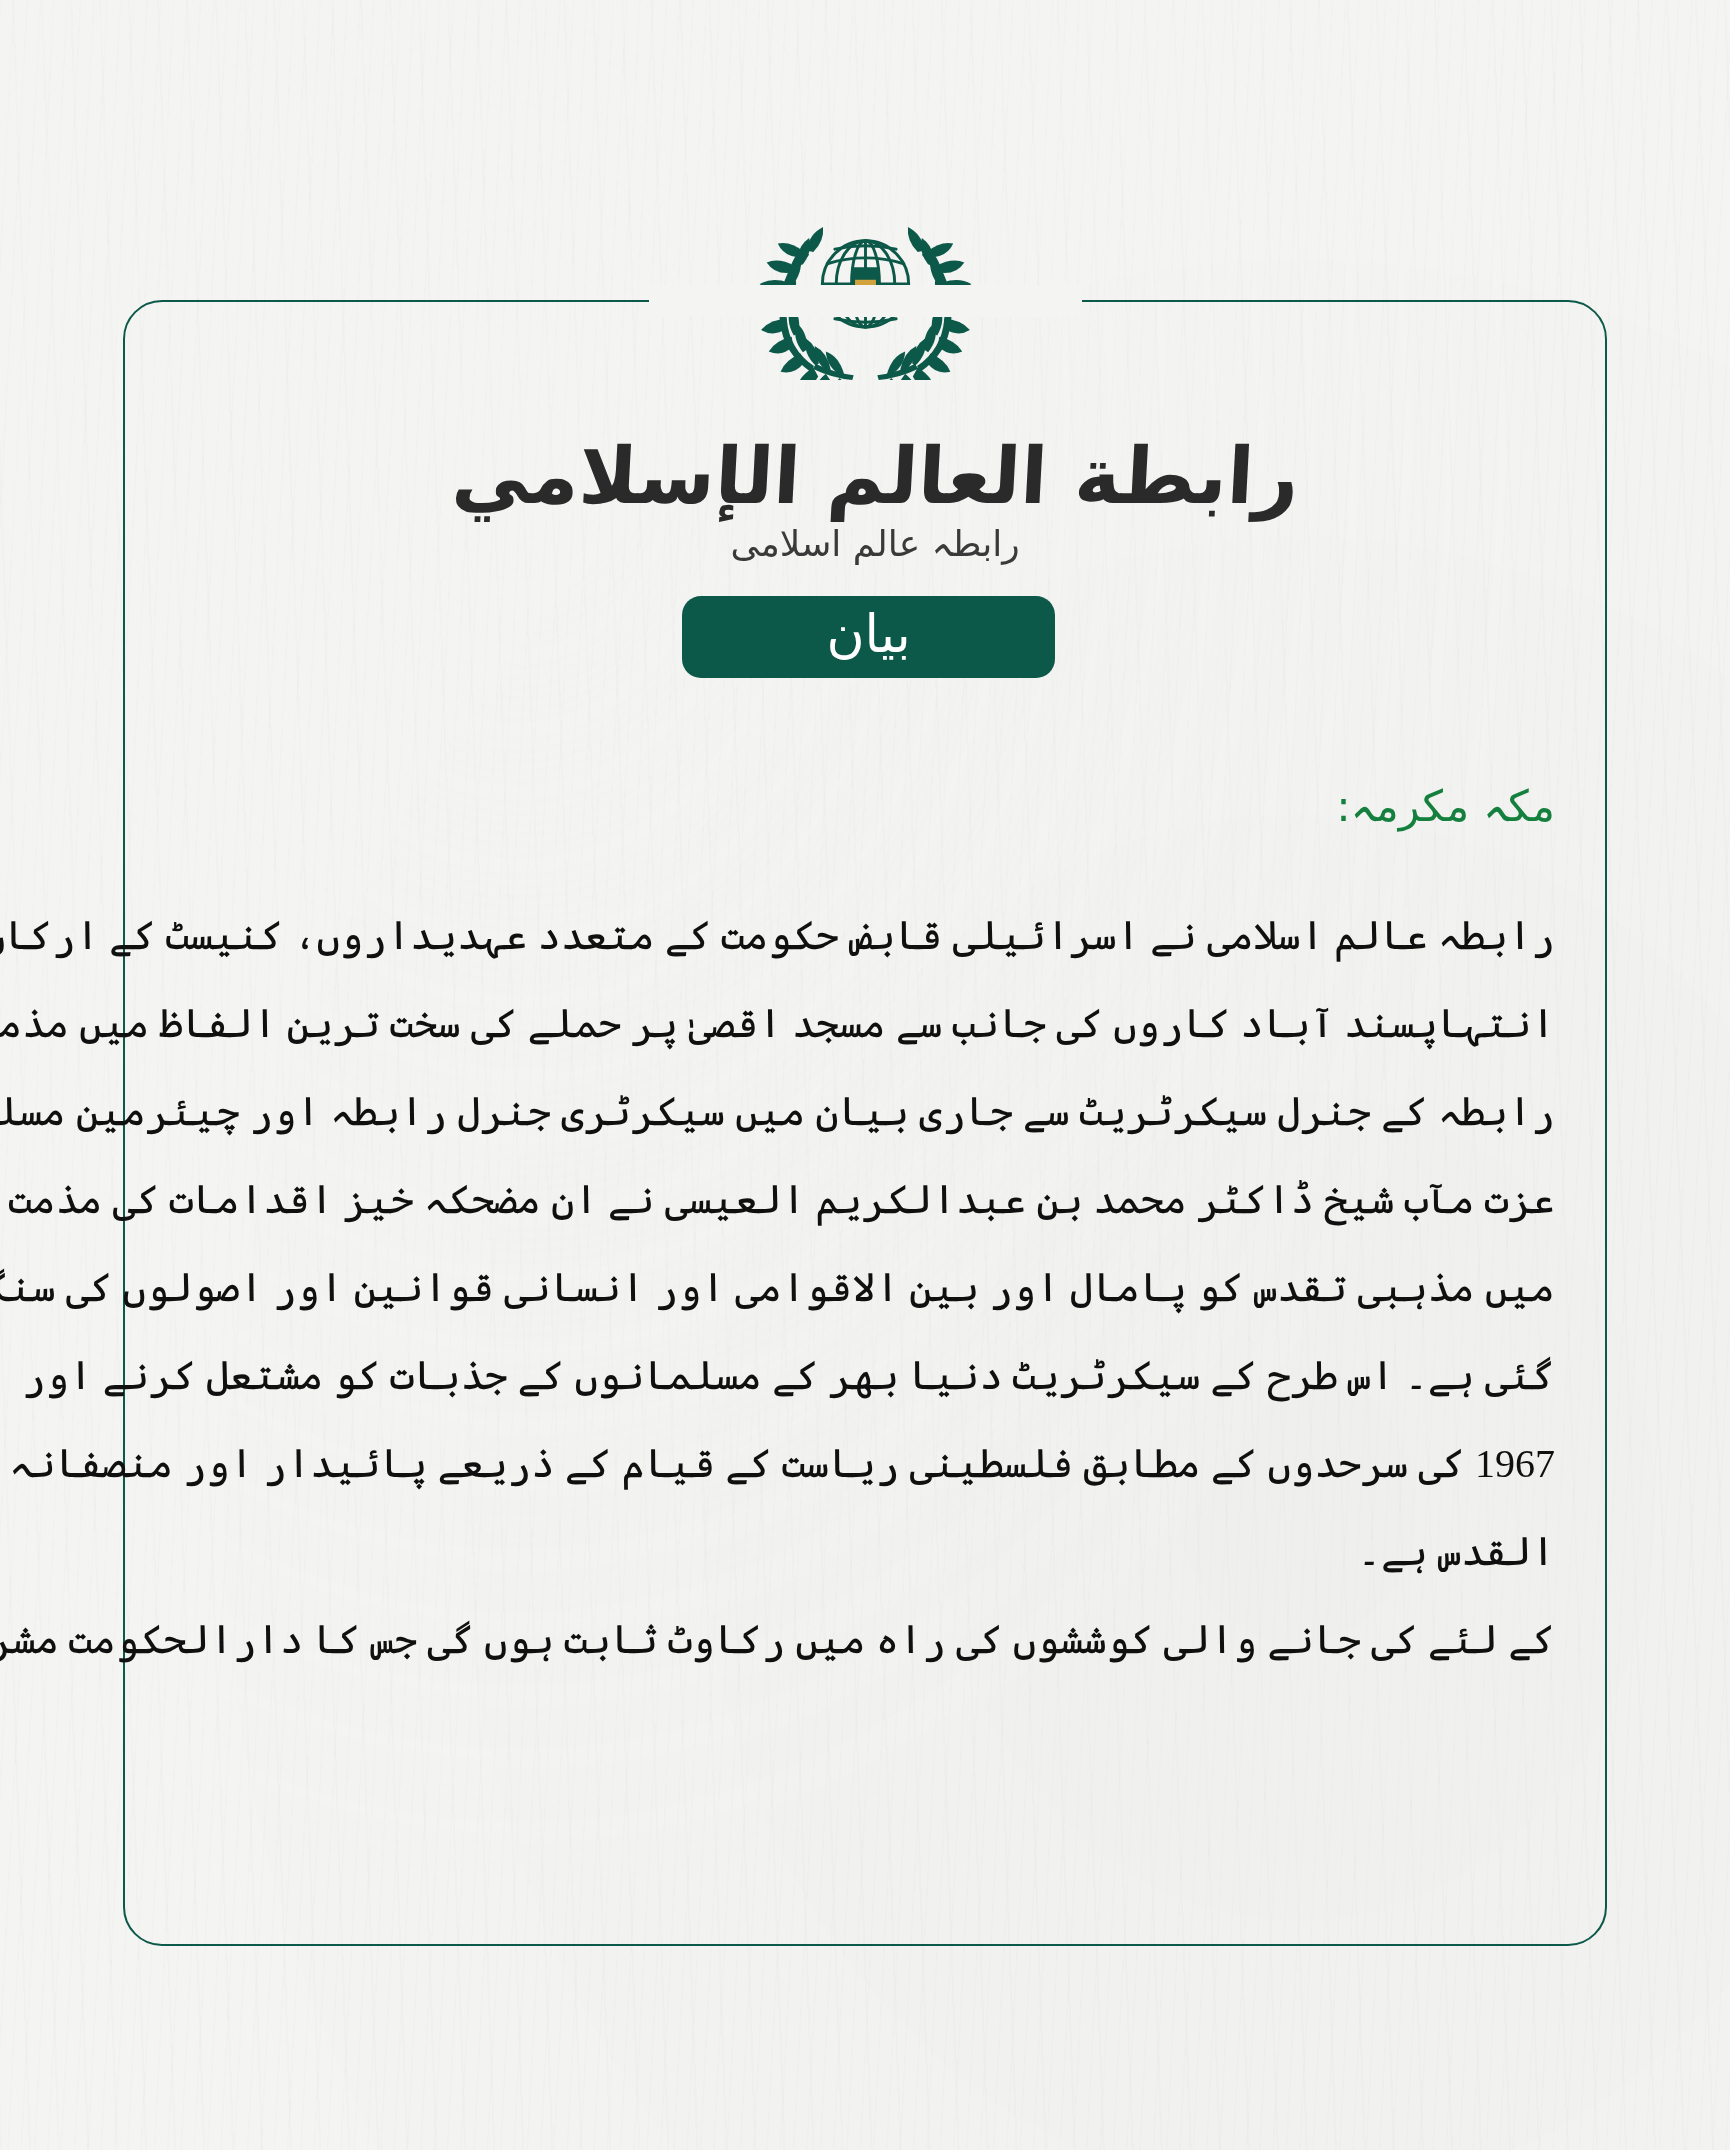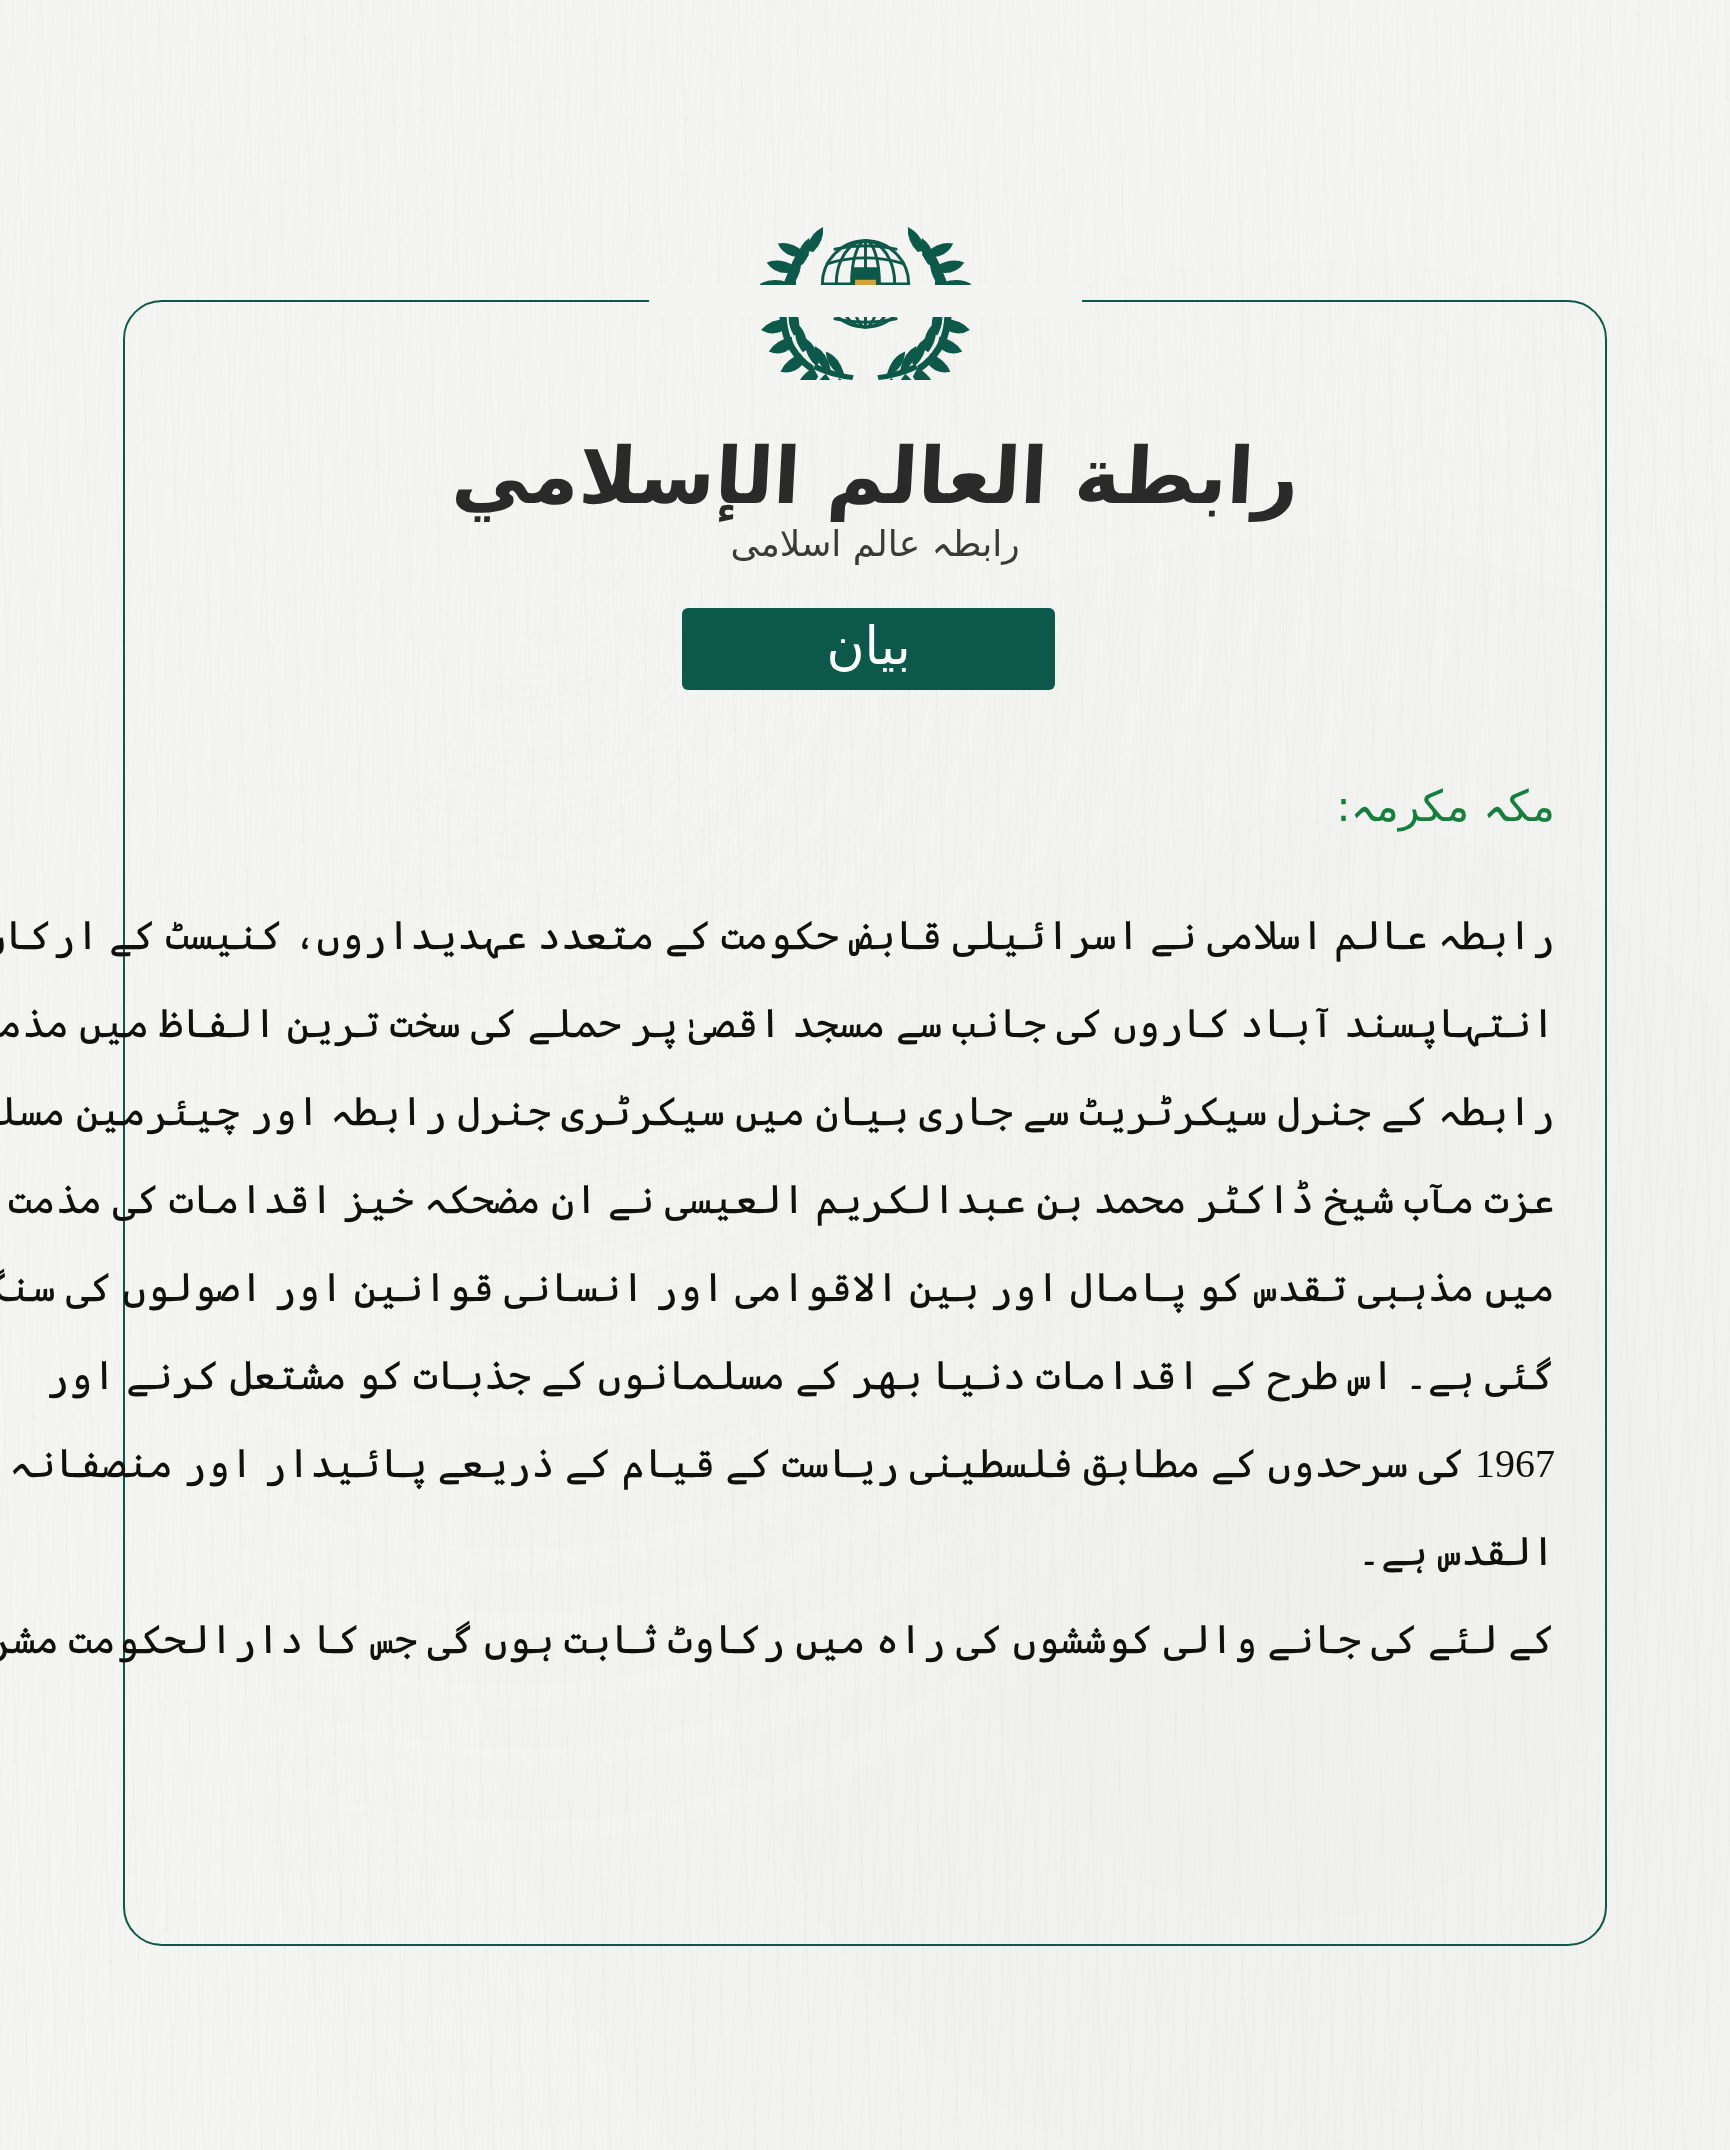--- a/index.html
+++ b/index.html
@@ -106,25 +106,24 @@
   }
 
   
   .banner {
     position: absolute;
     left: 682px;
     top: 596px;
     width: 373px;
     height: 82px;
     background: #0d5949;
-    border-radius: 6px;
+    border-radius: 19px;
     display: flex;
     align-items: center;
     justify-content: center;
-    margin-top: 12px;
   }
   .banner-label {
     color: #ffffff;
     font-family: "DejaVu Sans", sans-serif;
     font-size: 52px;
     font-weight: 400;
     line-height: 1;
     padding-bottom: 7px;
   }
 
@@ -270,19 +269,19 @@
 
 <div class="content">
   <div class="dateline">مکہ مکرمہ:</div>
 
   <div class="statement-body">
     <span class="statement-line">رابطہ عالم اسلامی نے اسرائیلی قابض حکومت کے متعدد عہدیداروں، کنیسٹ کے ارکان اور</span>
     <span class="statement-line">انتہاپسند آباد کاروں کی جانب سے مسجد اقصیٰ پر حملے کی سخت ترین الفاظ میں مذمت کی ہے۔</span>
     <span class="statement-line">رابطہ کے جنرل سیکرٹریٹ سے جاری بیان میں سیکرٹری جنرل رابطہ اور چیئرمین مسلم علماء کونسل</span>
     <span class="statement-line">عزت مآب شیخ ڈاکٹر محمد بن عبدالکریم العیسی نے ان مضحکہ خیز اقدامات کی مذمت کی ہے جس</span>
     <span class="statement-line">میں مذہبی تقدس کو پامال اور بین الاقوامی اور انسانی قوانین اور اصولوں کی سنگین خلاف ورزی کی</span>
-    <span class="statement-line">گئی ہے۔ اس طرح کے اقدامات دنیا بھر کے مسلمانوں کے جذبات کو مشتعل کرنے اور</span>
+    <span class="statement-line">گئی ہے۔ اس طرح کے سیکرٹریٹ دنیا بھر کے مسلمانوں کے جذبات کو مشتعل کرنے اور</span>
     <span class="statement-line">1967 کی سرحدوں کے مطابق فلسطینی ریاست کے قیام کے ذریعے پائیدار اور منصفانہ حل</span>
     <span class="statement-line last">القدس ہے۔</span>
     <span class="statement-line">کے لئے کی جانے والی کوششوں کی راہ میں رکاوٹ ثابت ہوں گی جس کا دارالحکومت مشرقی</span>
   </div>
 </div>
 
 
 </body></html>

